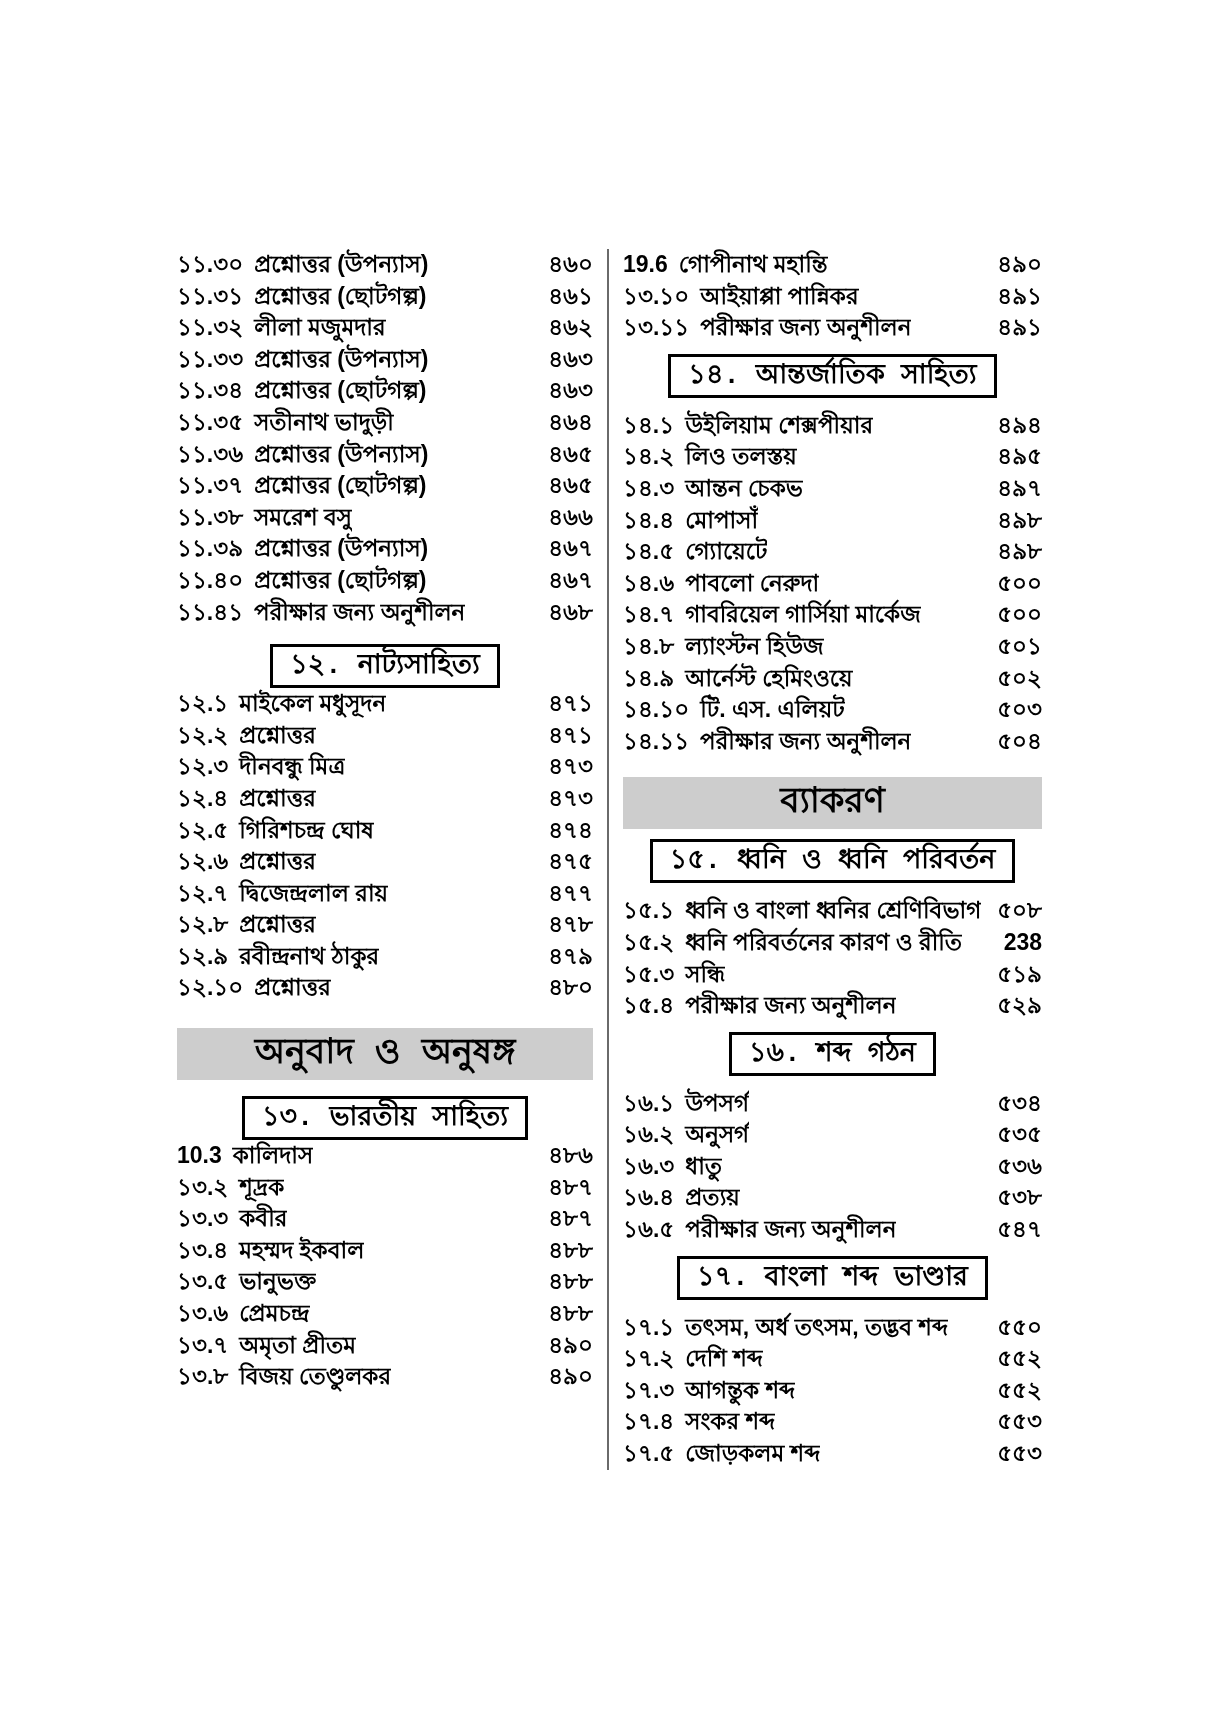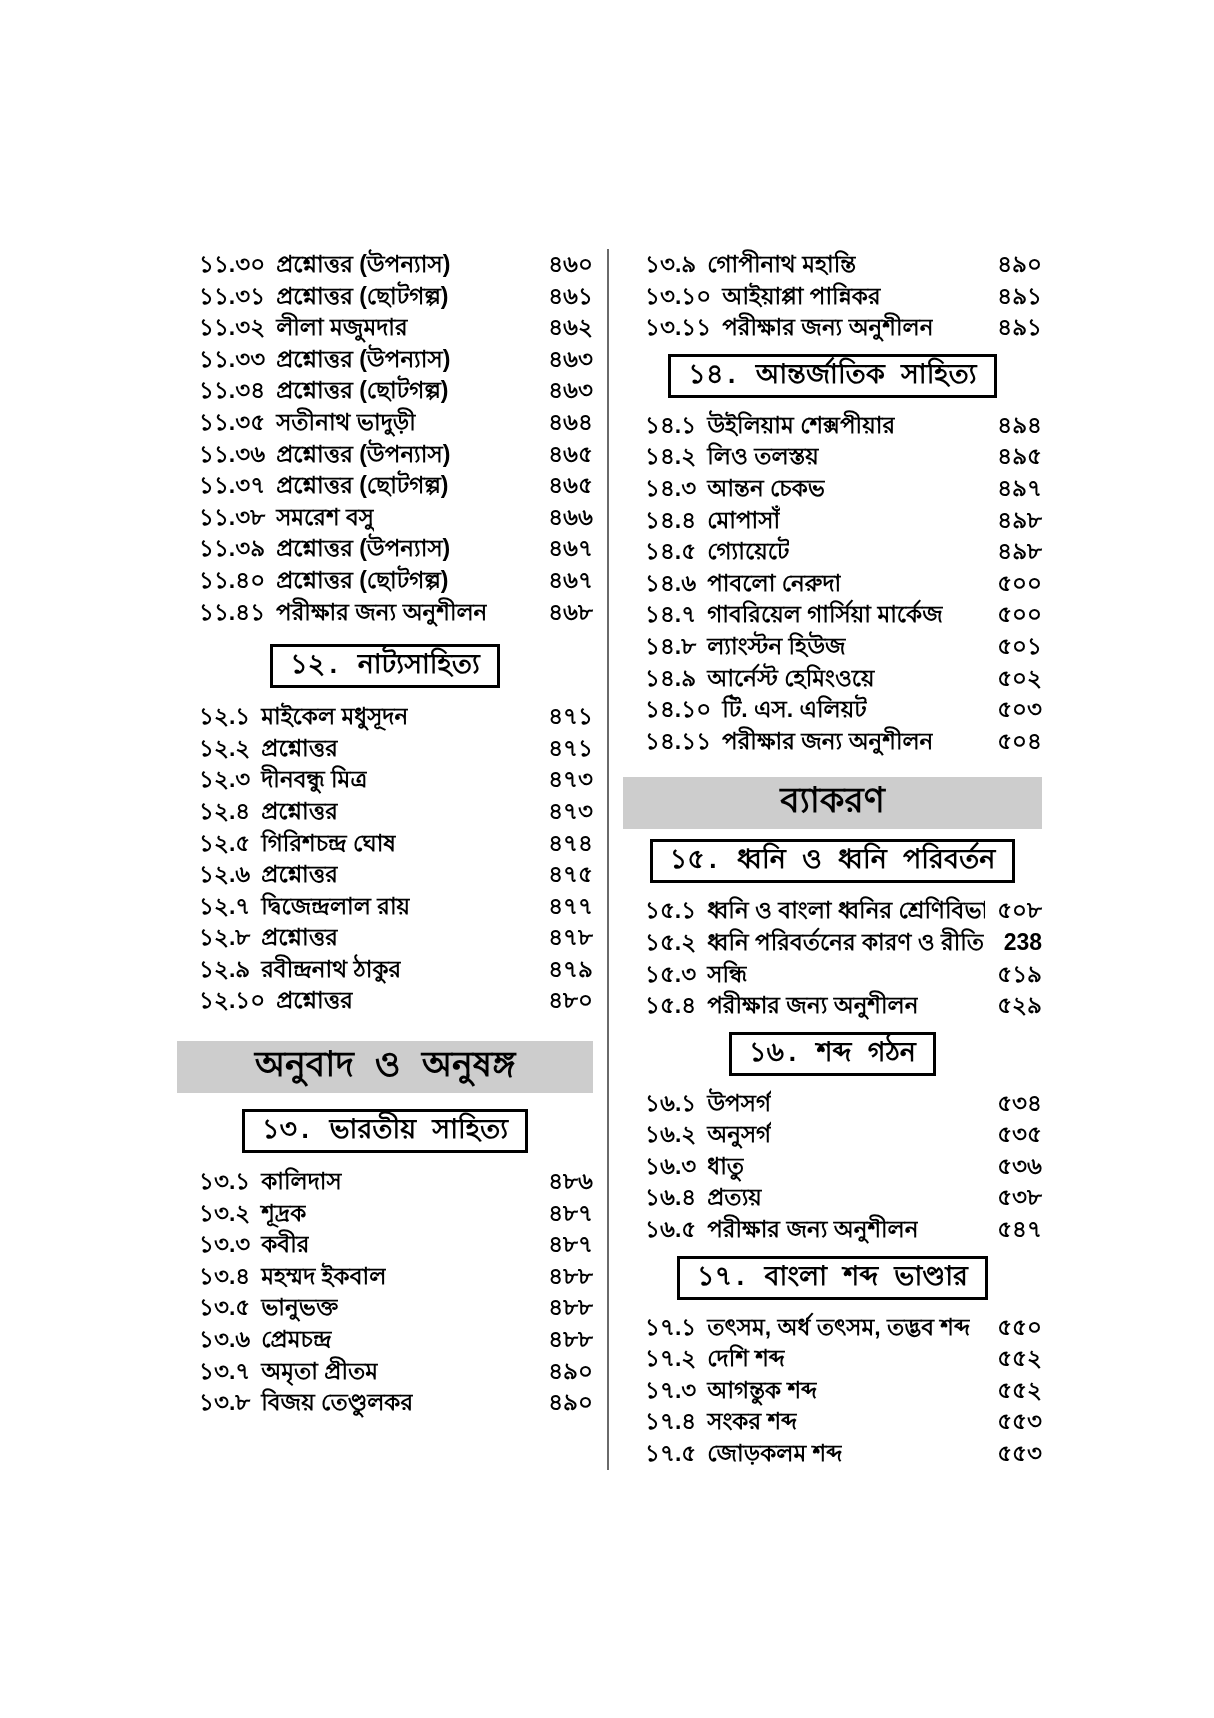--- a/index.html
+++ b/index.html
@@ -41,32 +41,31 @@
   
   .sec-header[data-variant="banner"]{
     width:auto;
     border:none;
     background:#cdcdcd;
     margin:20px 0 10px;
     padding:0;
     font-size:35px;
     line-height:52px;
   }
-  .col-left .sec-header{margin-top:16px;margin-bottom:13px;}
+  .col-left .sec-header{margin-top:16px;margin-bottom:0;}
   .col-left .sec-header[data-variant="banner"]{margin-top:24px;margin-bottom:12px;}
   .row{
     display:flex;
     justify-content:space-between;
     align-items:flex-end;
     height:31.6px;
     line-height:31.6px;
     font-size:23px;
     font-weight:bold;
     white-space:nowrap;
-    margin-left:22px;
   }
   .row-label{display:inline-block;overflow:hidden;}
   .row-no{display:inline-block;margin-right:11px;}
   .row-page{margin-left:12px;}
 </style>
 </head>
 <body>
 
 <div class="page">
   <div class="columns">
@@ -201,21 +200,21 @@
           <div class="rows">
             
           </div>
         </section>
 
         <section class="sec">
           <h2 class="sec-header" data-variant="box">১৩. ভারতীয় সাহিত্য</h2>
           <div class="rows">
 
               <div class="row">
-                <span class="row-label"><span class="row-no">১৩.১</span><span class="row-title">কালিদাস</span></span>
+                <span class="row-label"><span class="row-no">10.3</span><span class="row-title">কালিদাস</span></span>
                 <span class="row-page">৪৮৬</span>
               </div>
 
               <div class="row">
                 <span class="row-label"><span class="row-no">১৩.২</span><span class="row-title">শূদ্রক</span></span>
                 <span class="row-page">৪৮৭</span>
               </div>
 
               <div class="row">
                 <span class="row-label"><span class="row-no">১৩.৩</span><span class="row-title">কবীর</span></span>
@@ -252,21 +251,21 @@
 
     <div class="divider"></div>
 
     <div class="col col-right">
 
         <section class="sec">
 
           <div class="rows">
 
               <div class="row">
-                <span class="row-label"><span class="row-no">১৩.৯</span><span class="row-title">গোপীনাথ মহান্তি</span></span>
+                <span class="row-label"><span class="row-no">19.6</span><span class="row-title">গোপীনাথ মহান্তি</span></span>
                 <span class="row-page">৪৯০</span>
               </div>
 
               <div class="row">
                 <span class="row-label"><span class="row-no">১৩.১০</span><span class="row-title">আইয়াপ্পা পান্নিকর</span></span>
                 <span class="row-page">৪৯১</span>
               </div>
 
               <div class="row">
                 <span class="row-label"><span class="row-no">১৩.১১</span><span class="row-title">পরীক্ষার জন্য অনুশীলন</span></span>

